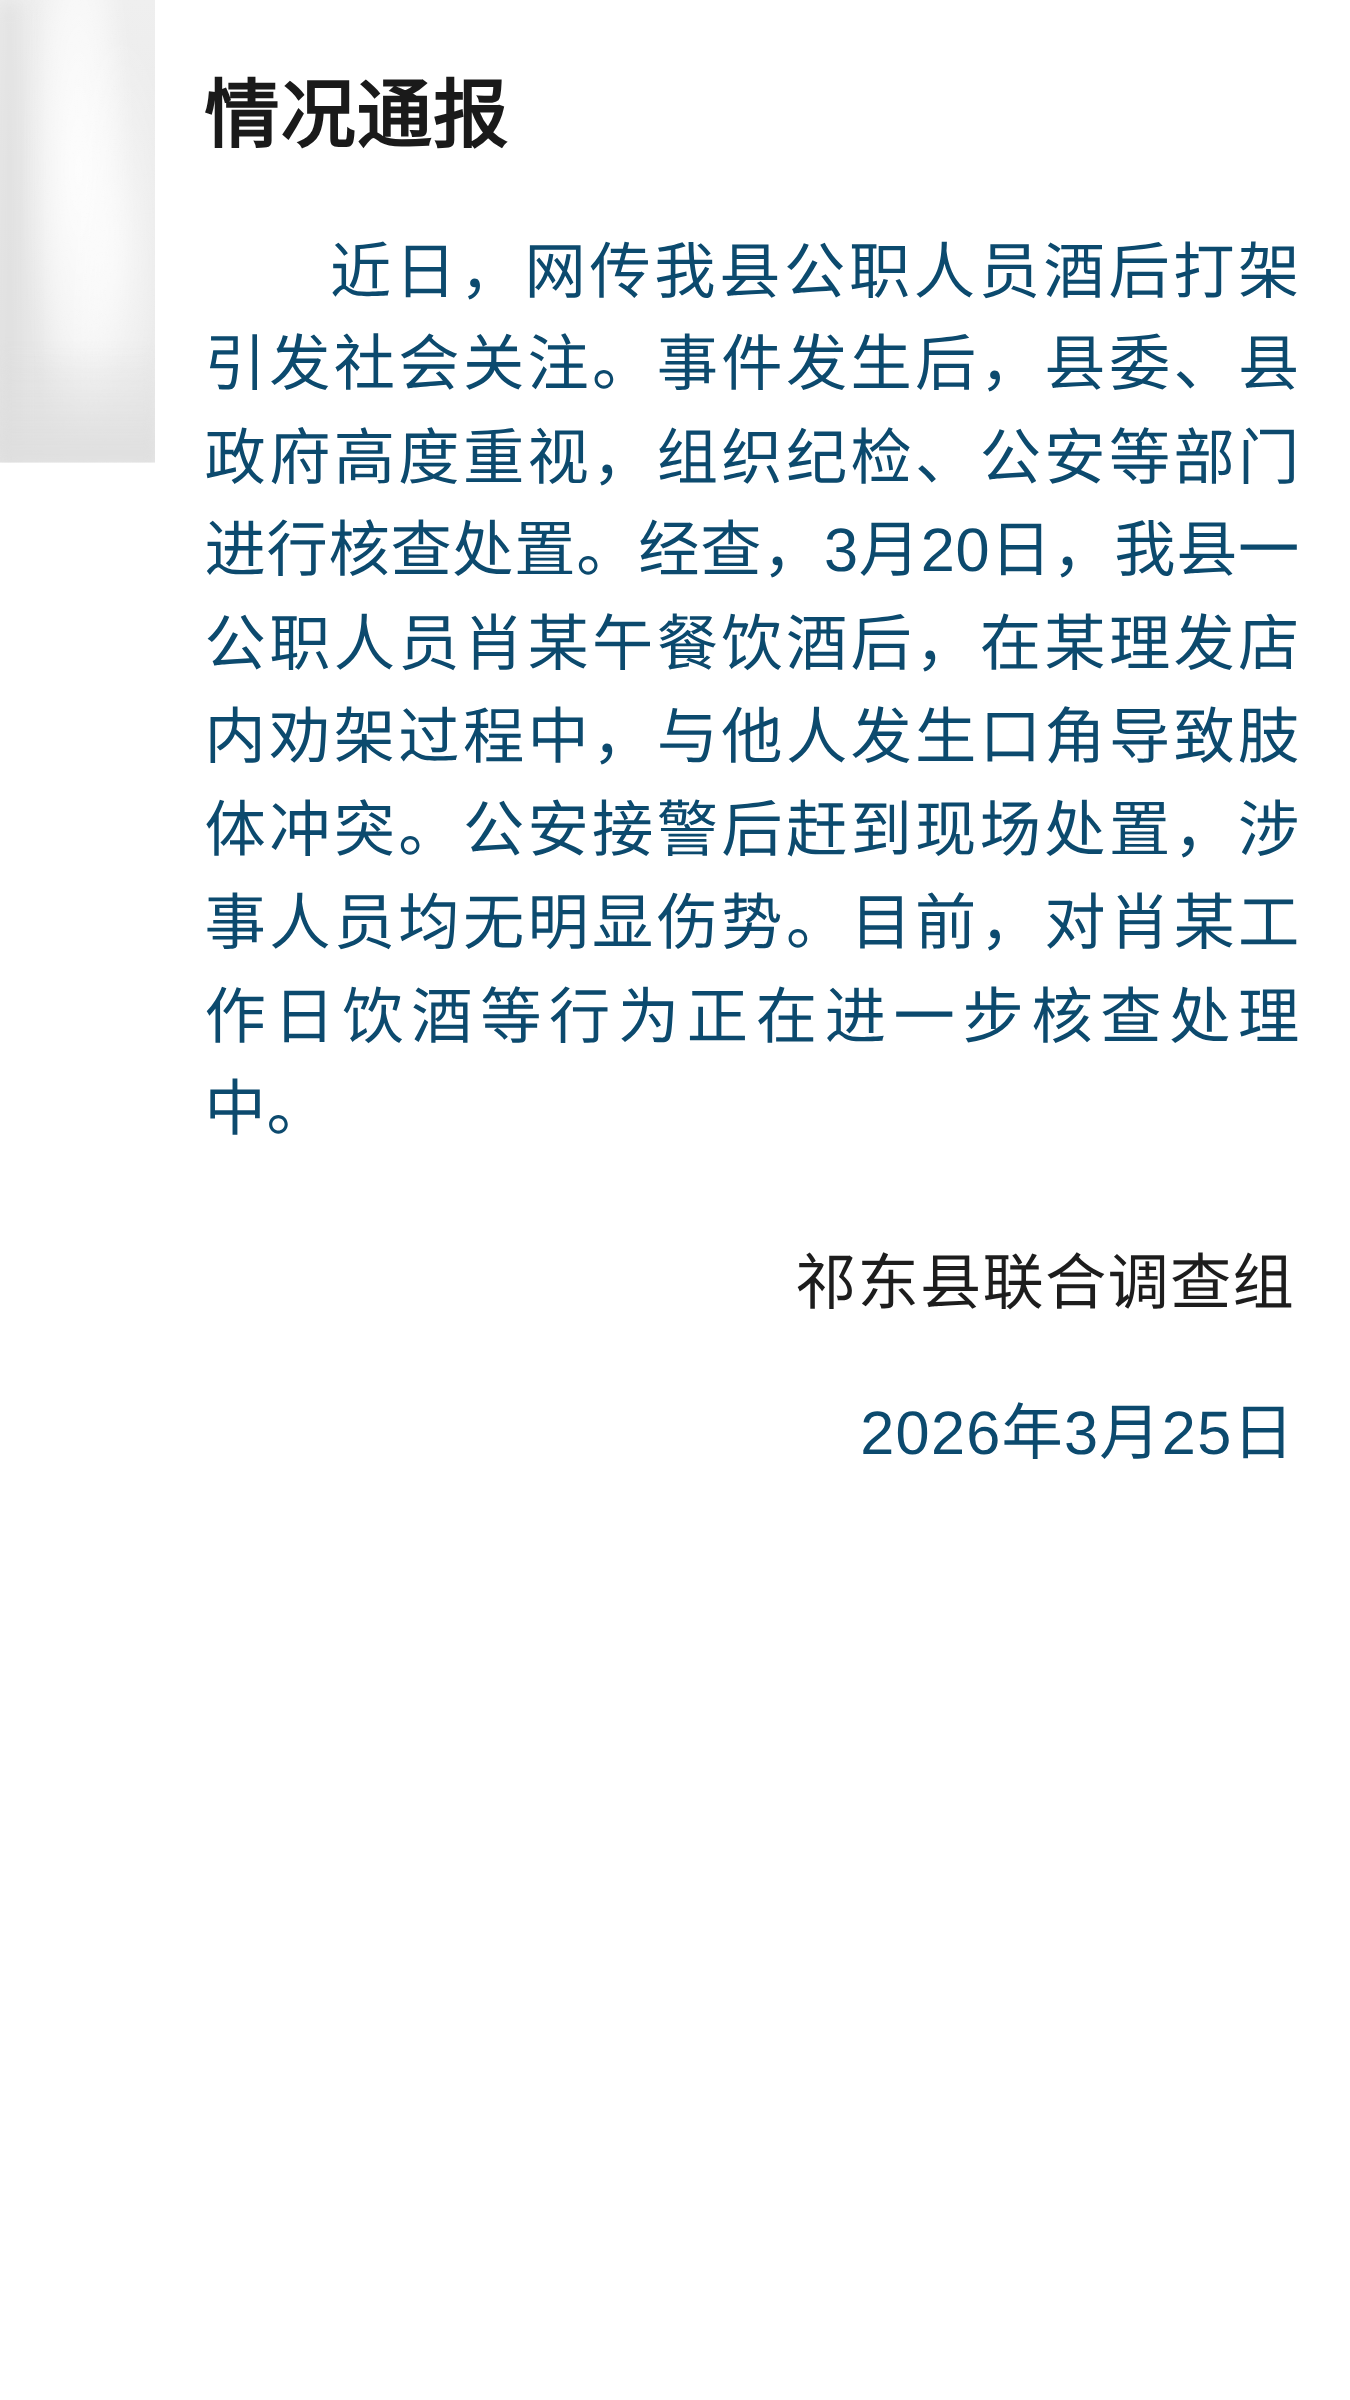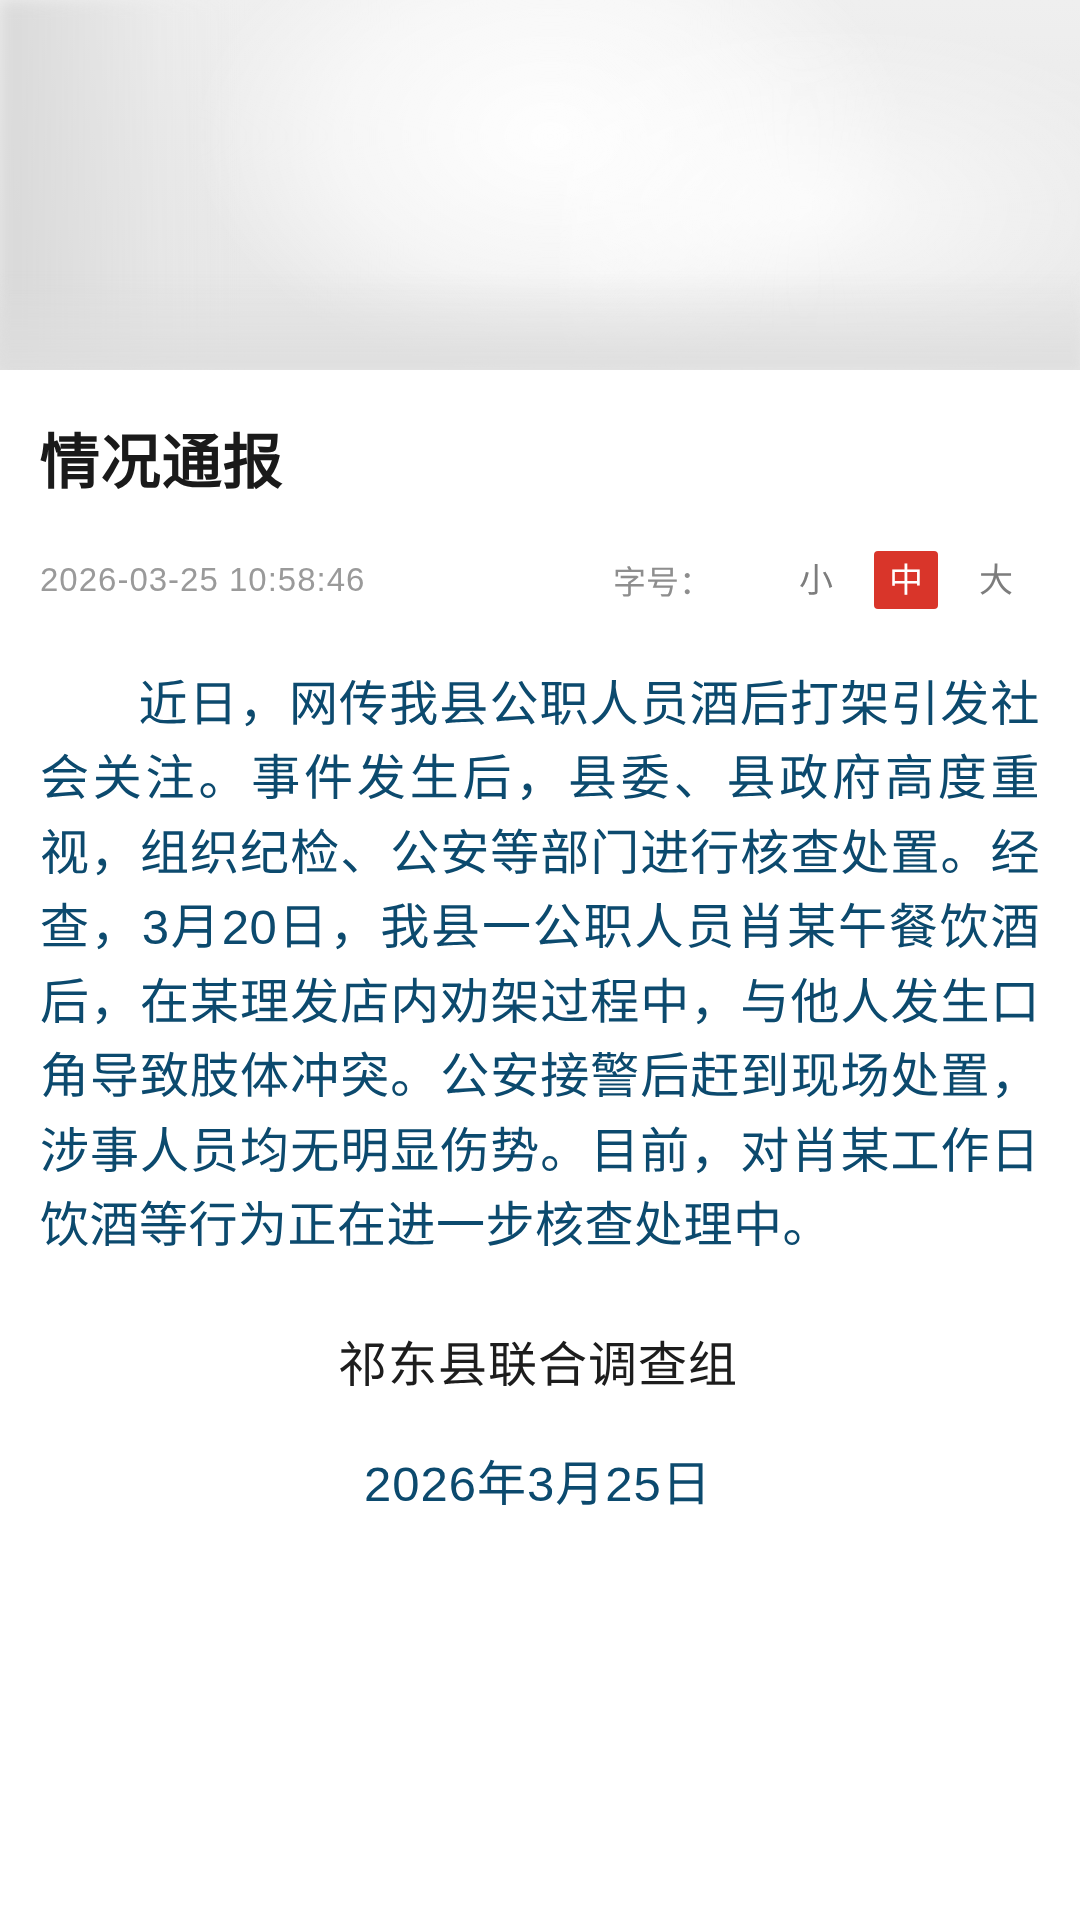--- a/index.html
+++ b/index.html
@@ -13,21 +13,21 @@
     font-family: "Liberation Sans", "DejaVu Sans", sans-serif;
     overflow: hidden;
   }
 
   .page {
     position: relative;
     width: 1080px;
     height: 1920px;
     background: #ffffff;
     display: flex;
-    flex-direction: column;
+    flex-direction: row;
   }
 
   
   .banner {
     position: relative;
     width: 100%;
     height: 370px;
     background: linear-gradient(180deg, #efefef 0%, #ebebeb 35%, #e9e9e9 60%, #e6e6e6 100%);
     overflow: hidden;
   }
@@ -134,21 +134,21 @@
     letter-spacing: 0.5px;
     margin: 0;
   }
   .body-text .indent {
     display: inline-block;
     width: 98px;
   }
 
   .sign-block {
     margin-top: 66px;
-    text-align: center;
+    text-align: right;
     padding-right: 4px;
   }
   .sign-org {
     font-size: 49px;
     line-height: 1.5;
     color: #1d1d1d;
     letter-spacing: 1px;
   }
   .sign-date {
     font-size: 49px;
@@ -167,30 +167,20 @@
     <div class="banner-shade-left"></div>
     <div class="banner-glow"></div>
     <div class="banner-glow-2"></div>
     <div class="banner-shade-bottom"></div>
   </div>
 
   <div class="article">
 
     <h1 class="title">情况通报</h1>
 
-    <div class="meta-row">
-      <span class="meta-date">2026-03-25 10:58:46</span>
-
-      <span class="fontsize-group">
-        <span class="fontsize-label">字号：</span>
-        <span class="fs-opt">小</span>
-        <span class="fs-opt active">中</span>
-        <span class="fs-opt">大</span>
-      </span>
-    </div>
 
     <p class="body-text"><span class="indent"></span><span>近日，网传我县公职人员酒后打架引发社会关注。事件发生后，县委、县政府高度重视，组织纪检、公安等部门进行核查处置。经查，3月20日，我县一公职人员肖某午餐饮酒后，在某理发店内劝架过程中，与他人发生口角导致肢体冲突。公安接警后赶到现场处置，涉事人员均无明显伤势。目前，对肖某工作日饮酒等行为正在进一步核查处理中。</span></p>
 
     <div class="sign-block">
       <div class="sign-org">祁东县联合调查组</div>
       <div class="sign-date">2026年3月25日</div>
     </div>
 
   </div>
 </div>

